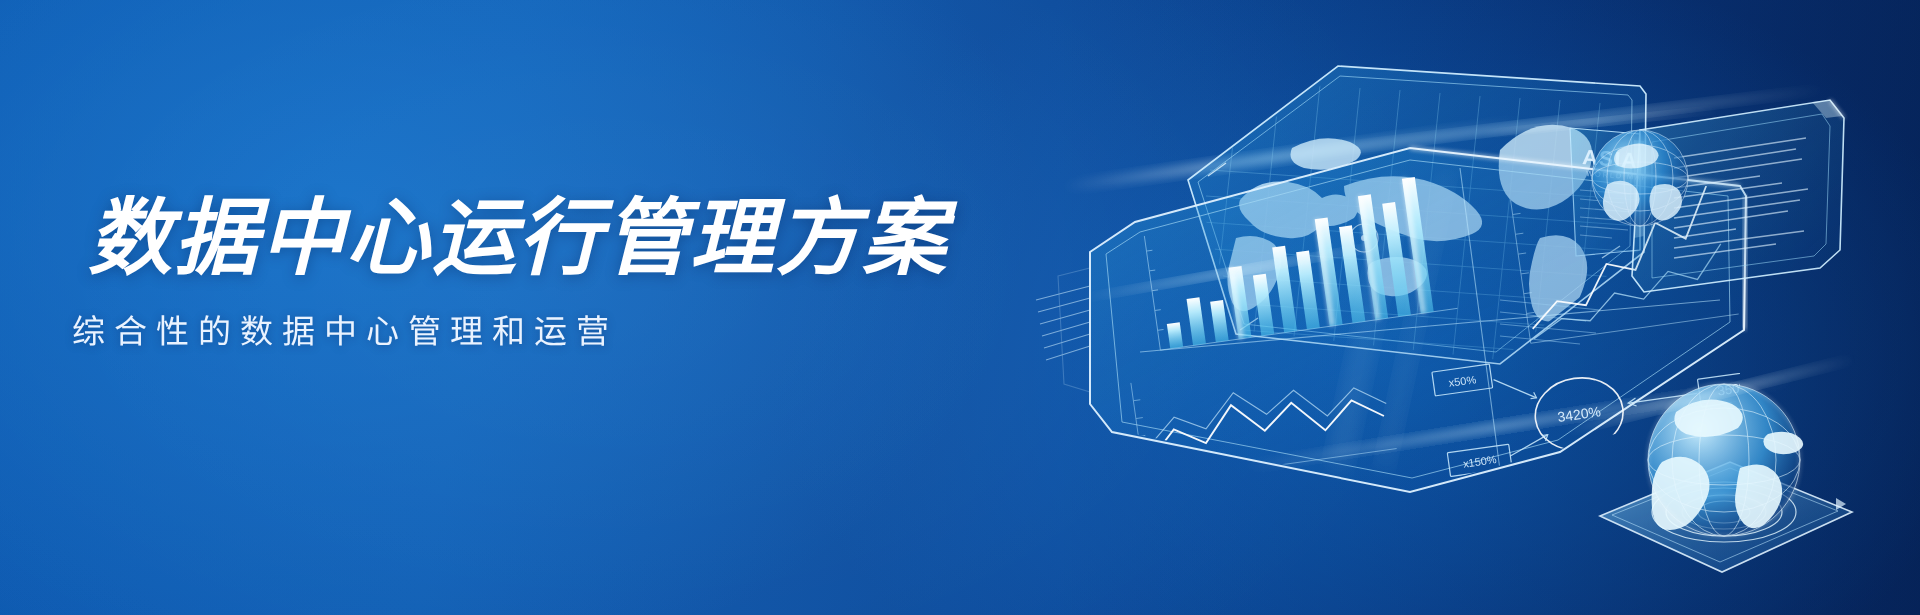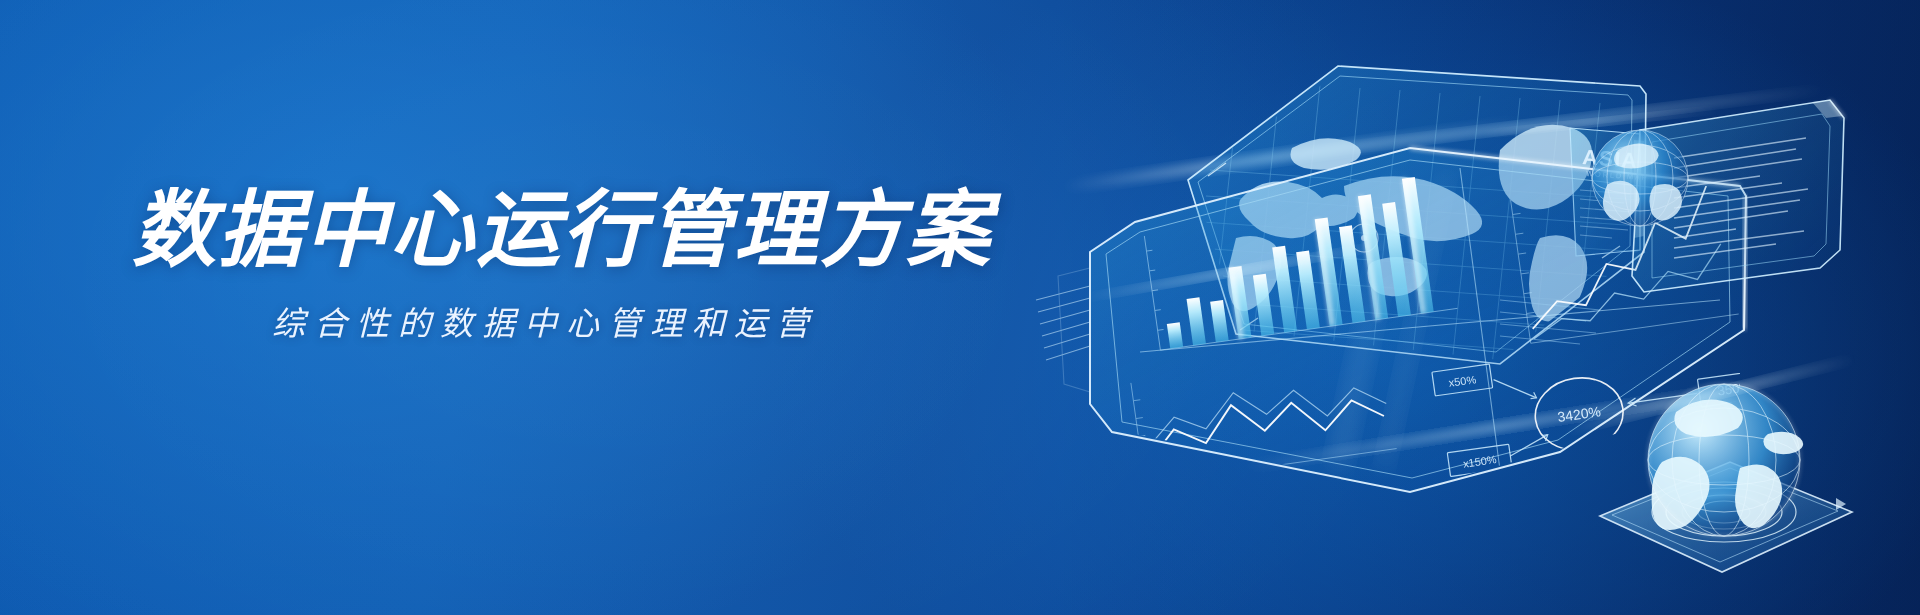--- a/index.html
+++ b/index.html
@@ -30,39 +30,37 @@
   }
 
   
   .text-block {
     position: absolute;
     left: 72px;
     top: 178px;
     width: 980px;
   }
   .headline {
-    margin: 8px;
+    margin: 16px;
     color: #ffffff;
     font-size: 84px;
     line-height: 1.06;
     font-weight: 700;
     font-style: italic;
     letter-spacing: 2px;
     white-space: nowrap;
     text-shadow: 0 2px 14px rgba(0,30,80,0.35);
-    text-align: center;
   }
   .subhead {
     margin: 22px 0 0 0;
     color: #eaf3ff;
     font-size: 33px;
-    font-style: italic;
     font-weight: 400;
     letter-spacing: 9px;
-    text-align: center;
+    text-align: left;
     padding-right: 34px;
     white-space: nowrap;
     text-shadow: 0 1px 8px rgba(0,30,80,0.35);
   }
 
   
   .art {
     position: absolute;
     right: 0;
     top: 0;

